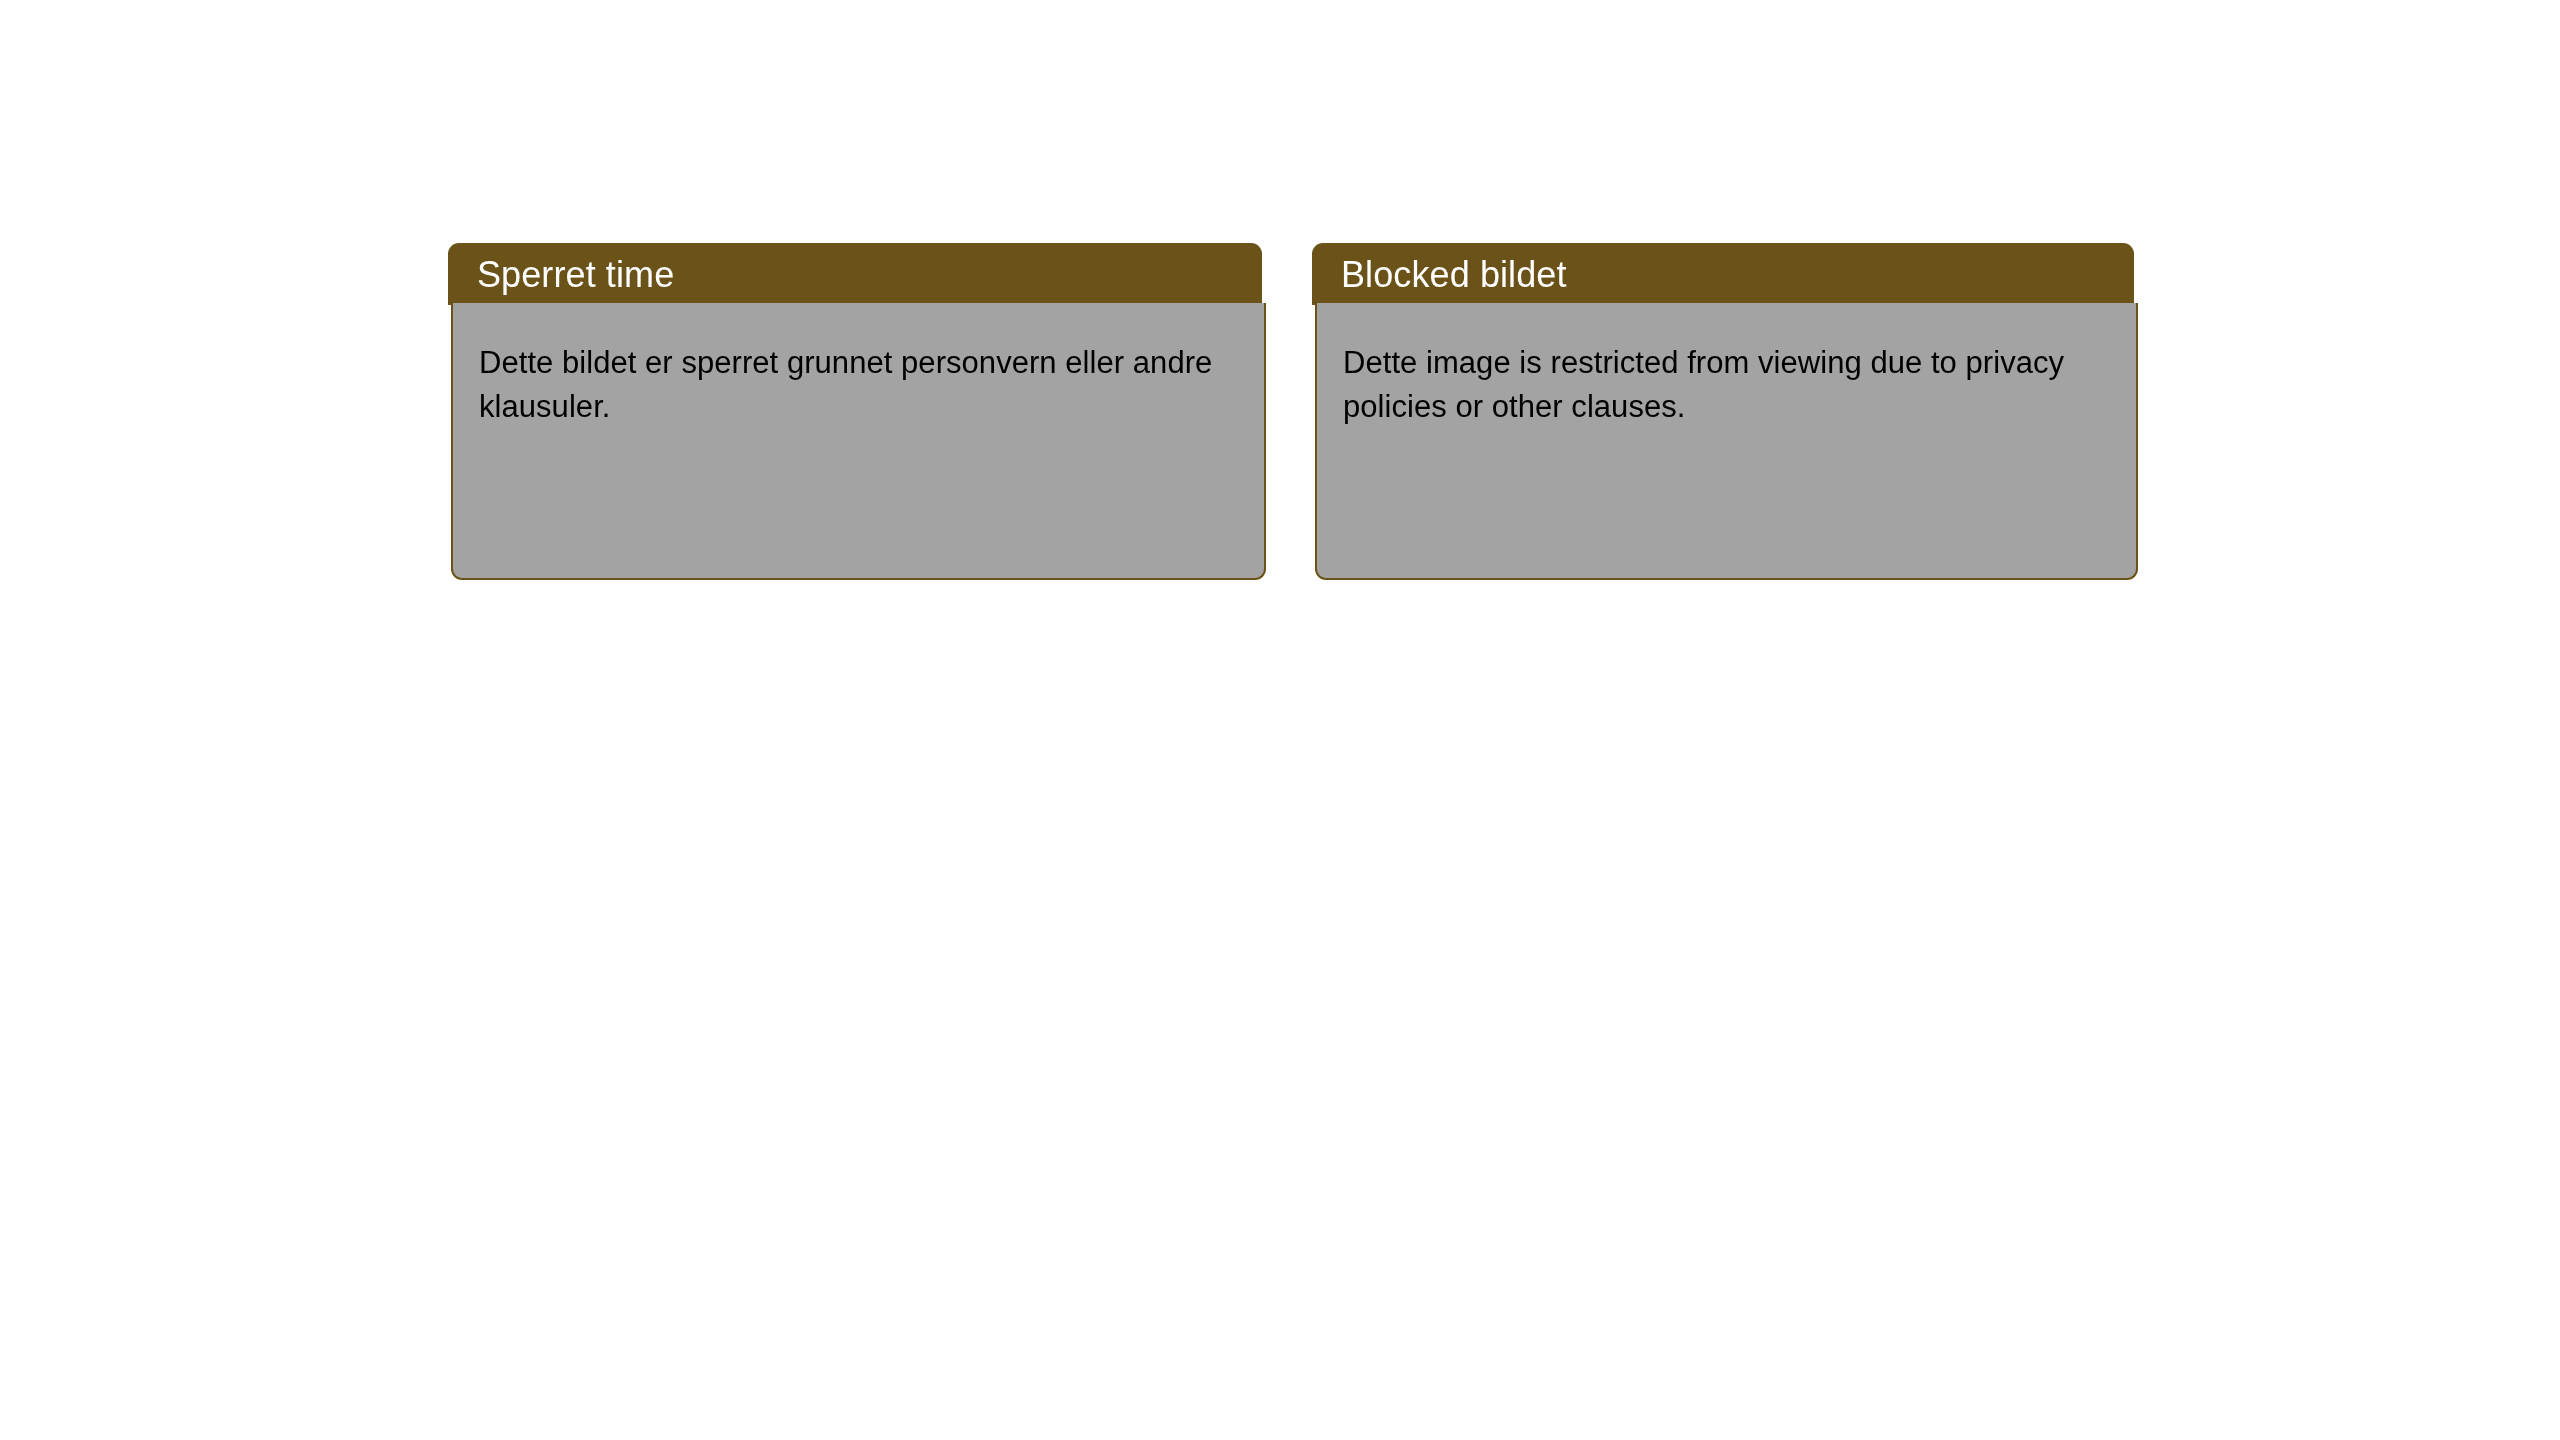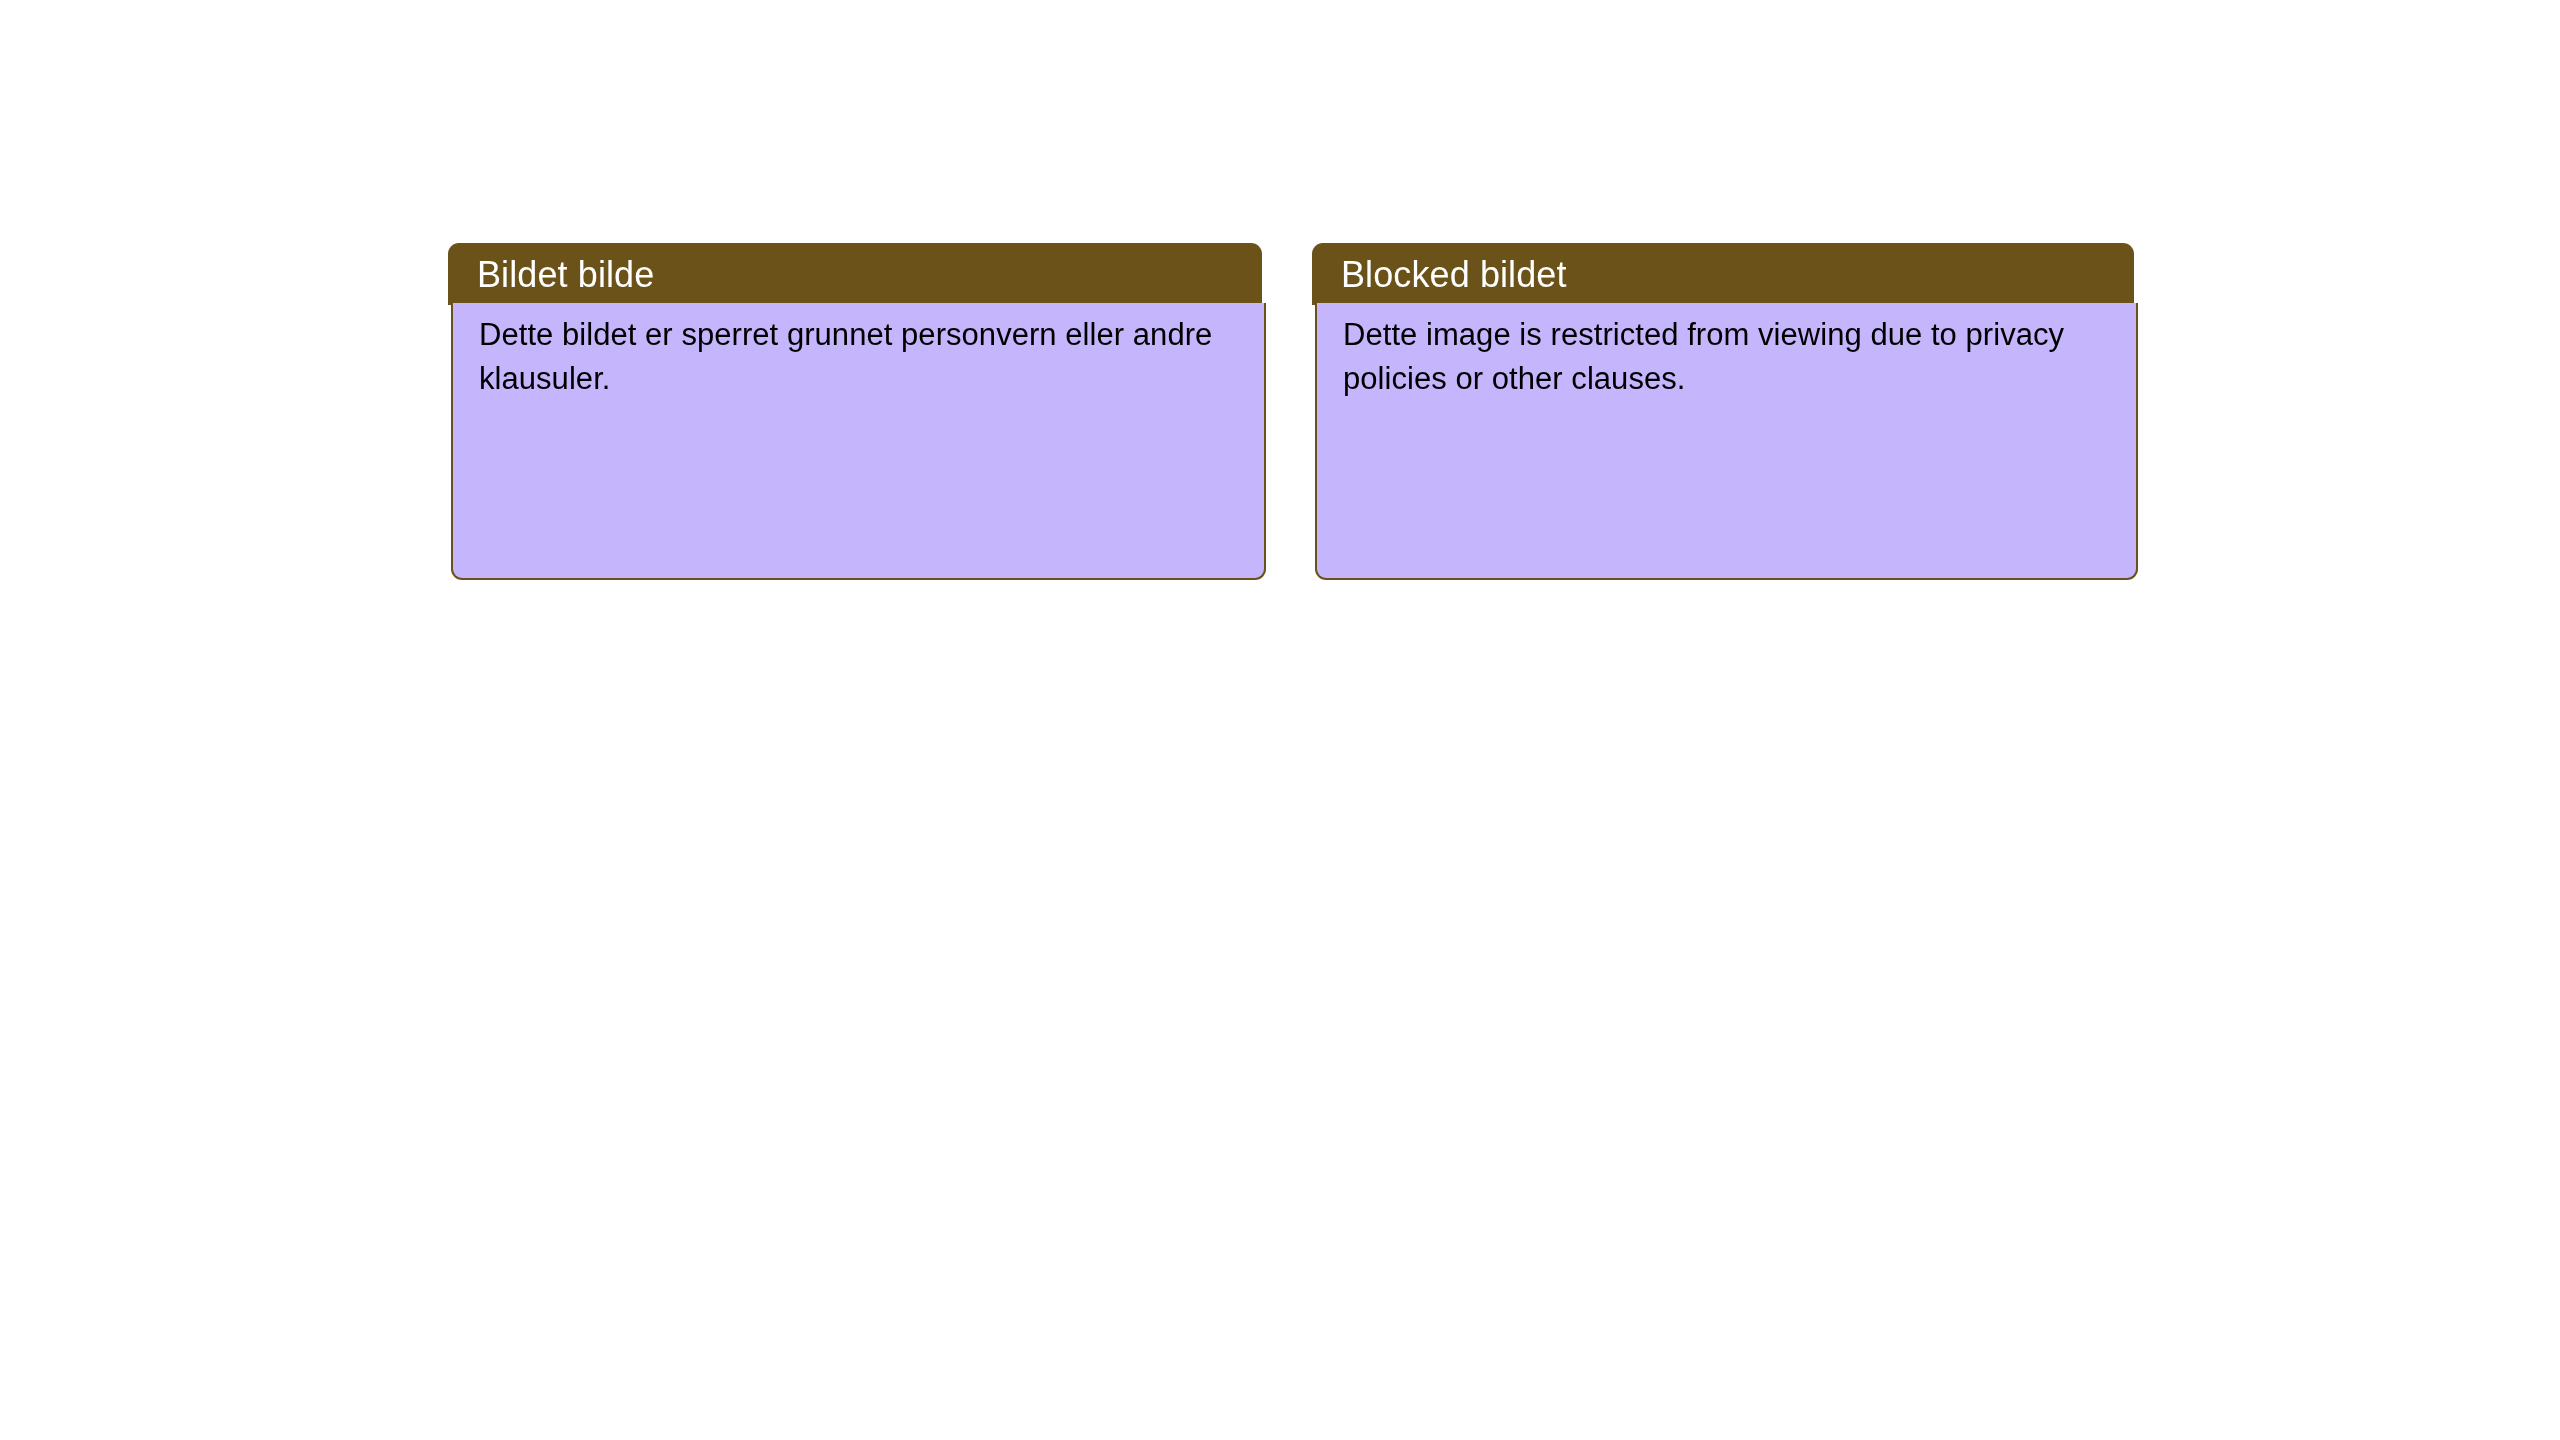--- a/index.html
+++ b/index.html
@@ -65,27 +65,27 @@
     white-space: nowrap;
     letter-spacing: 0.1px;
   }
 
   .panel-body {
     position: absolute;
     left: 3px;
     top: 60px;
     right: 0;
     bottom: 0;
-    background: #c4b5fd;
+    background: #a3a3a3;
     border: 2px solid #6b5219;
     border-top: none;
     border-bottom-left-radius: 11px;
     border-bottom-right-radius: 11px;
     box-sizing: border-box;
-    padding: 10px 24px 0 26px;
+    padding: 38px 24px 0 26px;
   }
 
   .panel-body p {
     margin: 0;
     font-size: 31px;
     line-height: 44px;
     color: #000000;
     letter-spacing: 0.05px;
   }
 
@@ -93,21 +93,21 @@
     margin-bottom: 44px;
   }
 </style>
 </head>
 <body>
 
 <div id="stage">
 
   <div class="panel panel-no">
     <div class="panel-header">
-      <div class="panel-title">Bildet bilde</div>
+      <div class="panel-title">Sperret time</div>
     </div>
     <div class="panel-body">
       <p class="spacer-after">Dette bildet er sperret grunnet personvern eller andre klausuler.</p>
     </div>
   </div>
 
   <div class="panel panel-en">
     <div class="panel-header">
       <div class="panel-title">Blocked bildet</div>
     </div>

